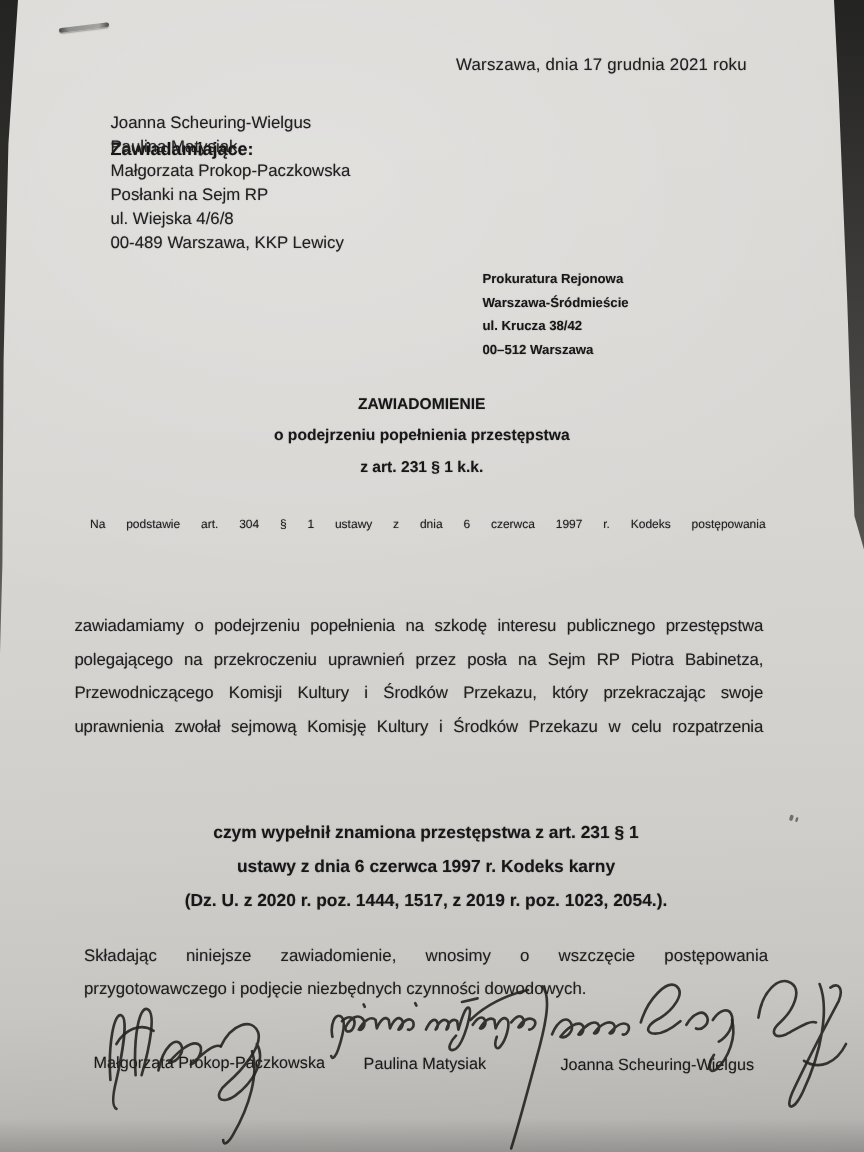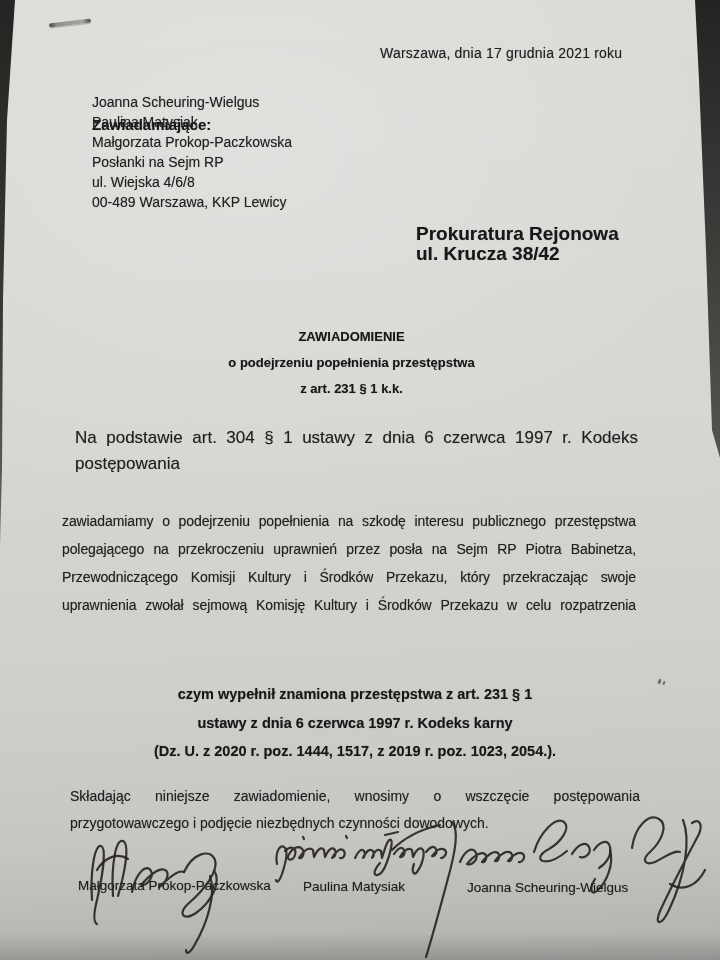--- a/index.html
+++ b/index.html
@@ -13,23 +13,23 @@
     background:
       radial-gradient(ellipse 900px 620px at 35% 16%, rgba(255,255,255,0.20), rgba(255,255,255,0) 62%),
       linear-gradient(178deg,#dbdad7 0%,#d7d6d3 45%,#d0cfcc 70%,#c7c6c3 86%,#b8b7b4 96%,#aeadab 100%);
   }
   .txt { position:absolute; color:#202020; text-shadow:0 0 1px rgba(32,32,32,0.38); }
   .bold { font-weight:700; color:#171717; }
 
   .date       { left:380px; top:45px;  font-size:14px; letter-spacing:0.2px; }
   .senderlbl  { left:92px;  top:68px;  font-size:15px;margin-top:48px; }
   .senderlines{ left:92px;  top:92px;  font-size:14px; line-height:20px; }
-  .recipient  { left:416px; top:224px; font-size:19px; line-height:19.5px; }
+  .recipient  { left:402px; top:224px; font-size:11px; line-height:19.5px; }
   .title      { left:120px; top:324px; width:463px; text-align:center; font-size:13px; line-height:26px; }
-  .legal      { left:75px;  top:425px; width:563px; font-size:17px; line-height:26px; }
+  .legal      { left:75px;  top:425px; width:563px; font-size:10px; line-height:26px; }
   .bodyp      { left:62px;  top:507px; width:574px; font-size:14px; line-height:28px; letter-spacing:-0.1px; }
   .qual       { left:60px;  top:680px; width:590px; text-align:center; font-size:14.5px; line-height:28.5px; }
   .closing    { left:70px;  top:767px; width:570px; font-size:14px; line-height:27px;margin-top:16px; }
   .jline      { text-align:justify; text-align-last:justify; }
 
   .sig-name { position:absolute; font-size:13.5px; color:#1b1b1b; text-shadow:0 0 1px rgba(32,32,32,0.35); }
   .sig-name.n1 { left:78px;  top:878px; }
   .sig-name.n2 { left:303px; top:879px; }
   .sig-name.n3 { left:467px; top:880px; }
 
@@ -67,21 +67,23 @@
       <div>Joanna Scheuring-Wielgus</div>
       <div>Paulina Matysiak</div>
       <div>Małgorzata Prokop-Paczkowska</div>
       <div>Posłanki na Sejm RP</div>
       <div>ul. Wiejska 4/6/8</div>
       <div>00-489 Warszawa, KKP Lewicy</div>
     </div>
 
     <div class="txt bold recipient">
       <div>Prokuratura Rejonowa</div>
+      <div>Warszawa-Śródmieście</div>
       <div>ul. Krucza 38/42</div>
+      <div>00–512 Warszawa</div>
     </div>
 
     <div class="txt bold title">
       <div>ZAWIADOMIENIE</div>
       <div>o podejrzeniu popełnienia przestępstwa</div>
       <div>z art. 231 § 1 k.k.</div>
     </div>
 
     <div class="txt legal">
       <div class="jline">Na podstawie art. 304 § 1 ustawy z dnia 6 czerwca 1997 r. Kodeks postępowania</div>

